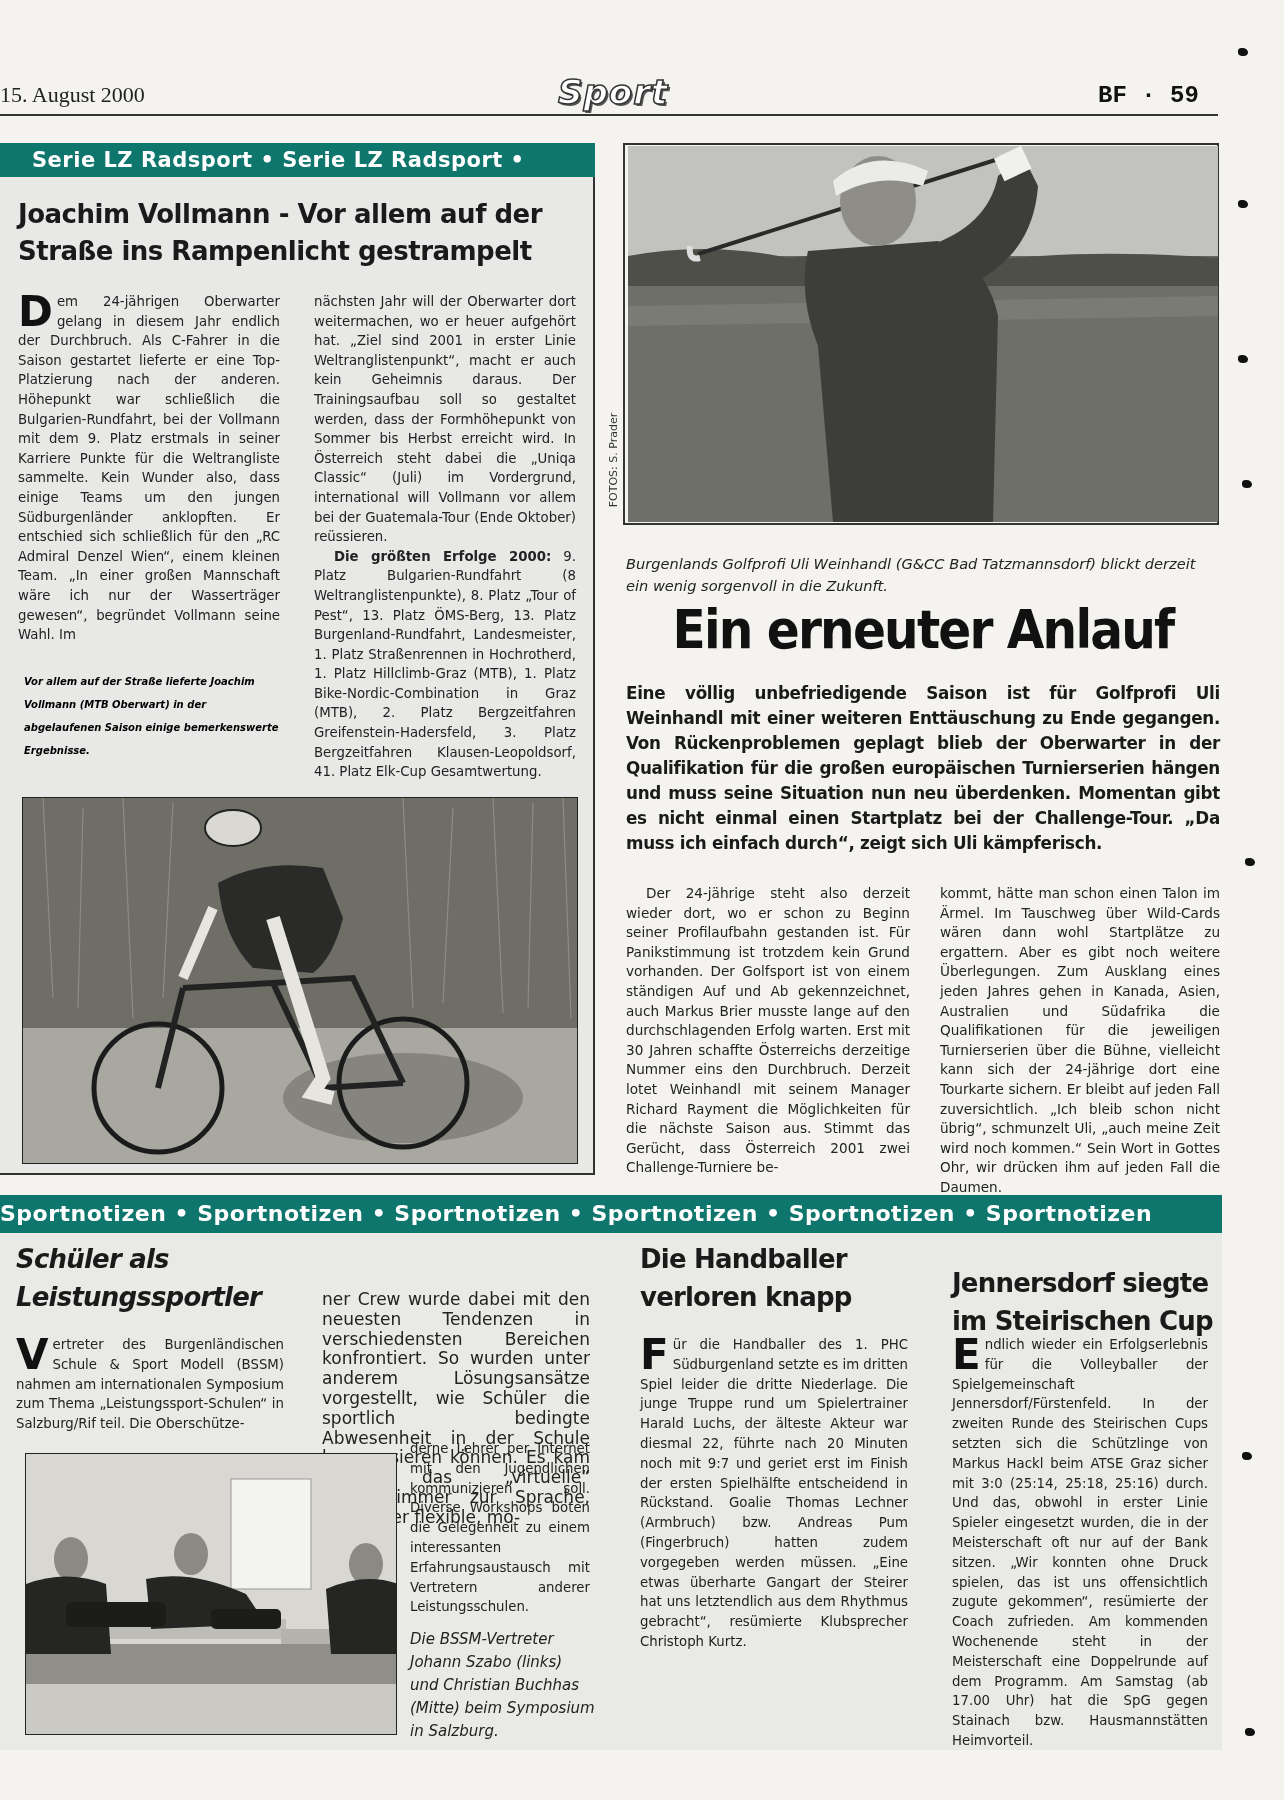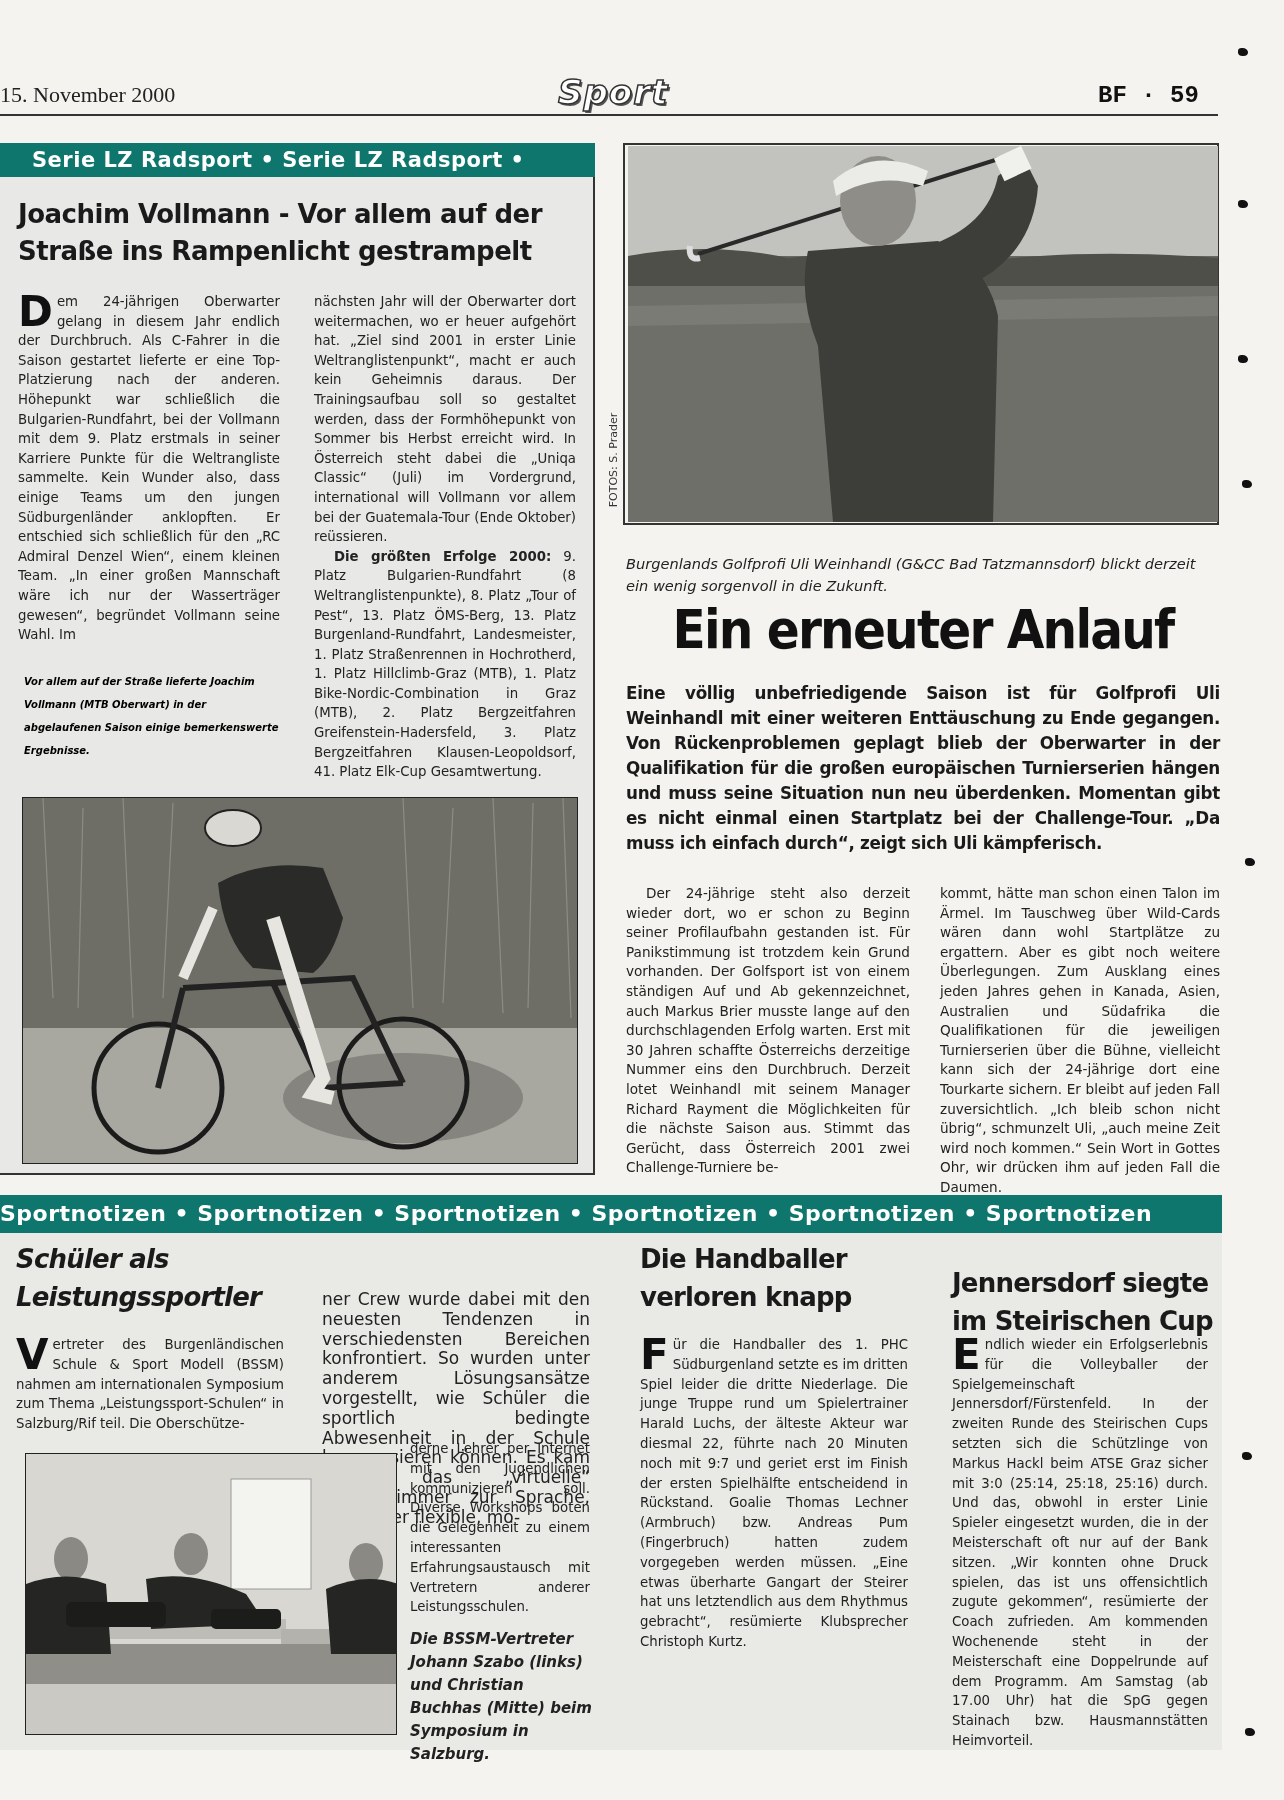--- a/index.html
+++ b/index.html
@@ -33,32 +33,32 @@
   .golf-col2 { left: 940px; top: 884px; width: 280px; font-size: 13.6px; line-height: 19.6px; }
   .indent { text-indent: 20px; }
 
   .notizen-box { left: 0; top: 1195px; width: 1222px; height: 555px; background: #e9e9e6; }
   .notizen-banner { left: 0; top: 1195px; width: 1222px; height: 38px; font-size: 22px; line-height: 38px; }
   .n-title { font-family: "DejaVu Sans", sans-serif; font-weight: bold; font-size: 26px; line-height: 38px; letter-spacing: -0.8px; color: #1a1a1a; }
   .n1-title { left: 16px; top: 1240px; width: 300px; font-style: italic; }
   .n1-col1 { left: 16px; top: 1335px; width: 268px; font-size: 13.3px; line-height: 19.8px; }
   .n1-col2 { left: 322px; top: 1290px; width: 268px; font-size: 17px; line-height: 19.8px; }
   .n1-col2b { left: 410px; top: 1439px; width: 180px; font-size: 13.3px; line-height: 19.8px; }
-  .n1-caption { left: 410px; top: 1628px; width: 185px; font-family: "DejaVu Sans", sans-serif; font-style: italic; font-weight: bold; font-size: 15px; line-height: 23px; color: #222; }
+  .n1-caption { left: 410px; top: 1628px; width: 185px; font-family: "DejaVu Sans", sans-serif; font-style: italic; font-weight: normal; font-size: 15px; line-height: 23px; color: #222; }
   .meeting-photo { left: 25px; top: 1453px; width: 372px; height: 282px; background: linear-gradient(180deg, #d6d5d0 0%, #cfcdc7 45%, #4a4a46 52%, #6d6c67 62%, #9c9b96 72%, #c8c7c2 100%); }
   .n2-title { left: 640px; top: 1240px; width: 280px; }
   .n2-col { left: 640px; top: 1335px; width: 268px; font-size: 13.3px; line-height: 19.8px; }
   .n3-title { left: 952px; top: 1264px; width: 280px; }
   .n3-col { left: 952px; top: 1335px; width: 256px; font-size: 13.3px; line-height: 19.8px; }
   .scan-mark { position: absolute; width: 10px; height: 8px; background: #111; border-radius: 40% 60% 50% 50%; }
 </style>
 </head>
 <body>
 
-<div class="abs header-date">15. November 2000</div>
+<div class="abs header-date">15. August 2000</div>
 <div class="abs header-section">Sport</div>
 <div class="abs header-page">BF · 59</div>
 <div class="abs header-rule"></div>
 
 <div class="abs lz-box"></div>
 <div class="abs banner lz-banner">Serie LZ Radsport • Serie LZ Radsport •</div>
 <h2 class="abs lz-title">Joachim Vollmann - Vor allem auf der Straße ins Rampenlicht gestrampelt</h2>
 <div class="abs col lz-col1">
   <span class="dropcap">D</span><span>em 24-jährigen Oberwarter gelang in diesem Jahr endlich der Durchbruch. Als C-Fahrer in die Saison gestartet lieferte er eine Top-Platzierung nach der anderen. Höhepunkt war schließlich die Bulgarien-Rundfahrt, bei der Vollmann mit dem 9. Platz erstmals in seiner Karriere Punkte für die Weltrangliste sammelte. Kein Wunder also, dass einige Teams um den jungen Südburgenländer anklopften. Er entschied sich schließlich für den „RC Admiral Denzel Wien“, einem kleinen Team. „In einer großen Mannschaft wäre ich nur der Wasserträger gewesen“, begründet Vollmann seine Wahl. Im</span>
 </div>

